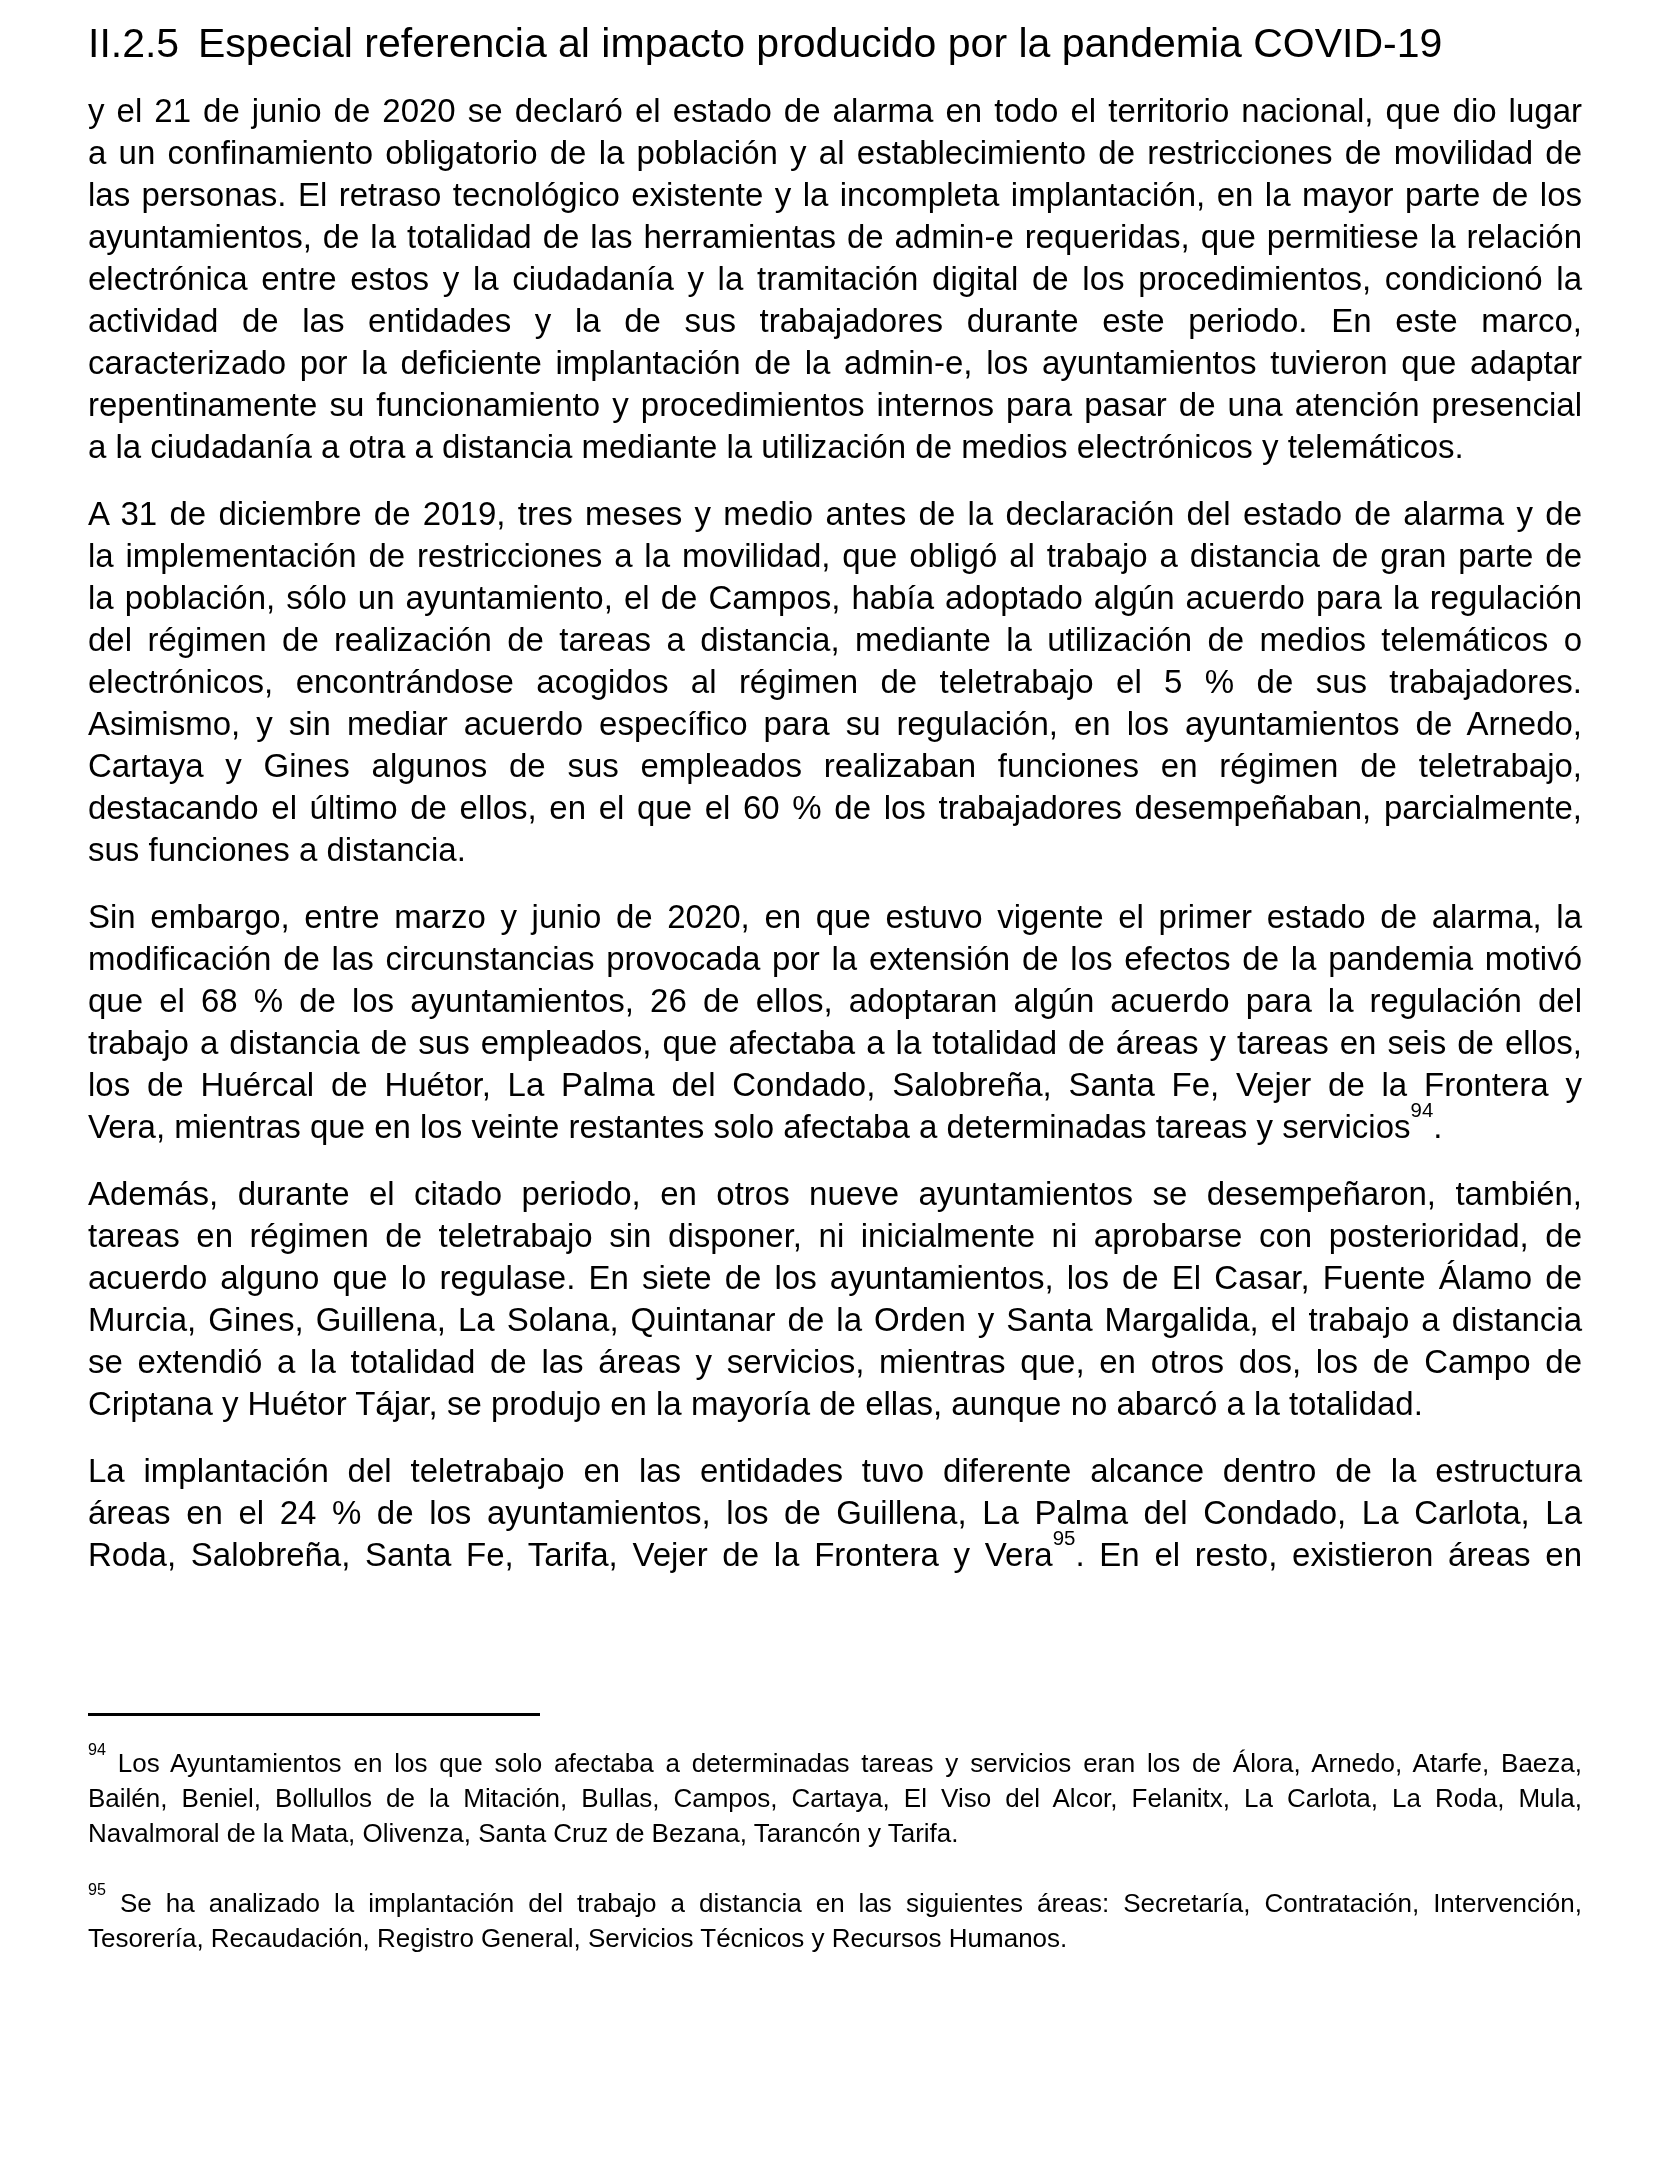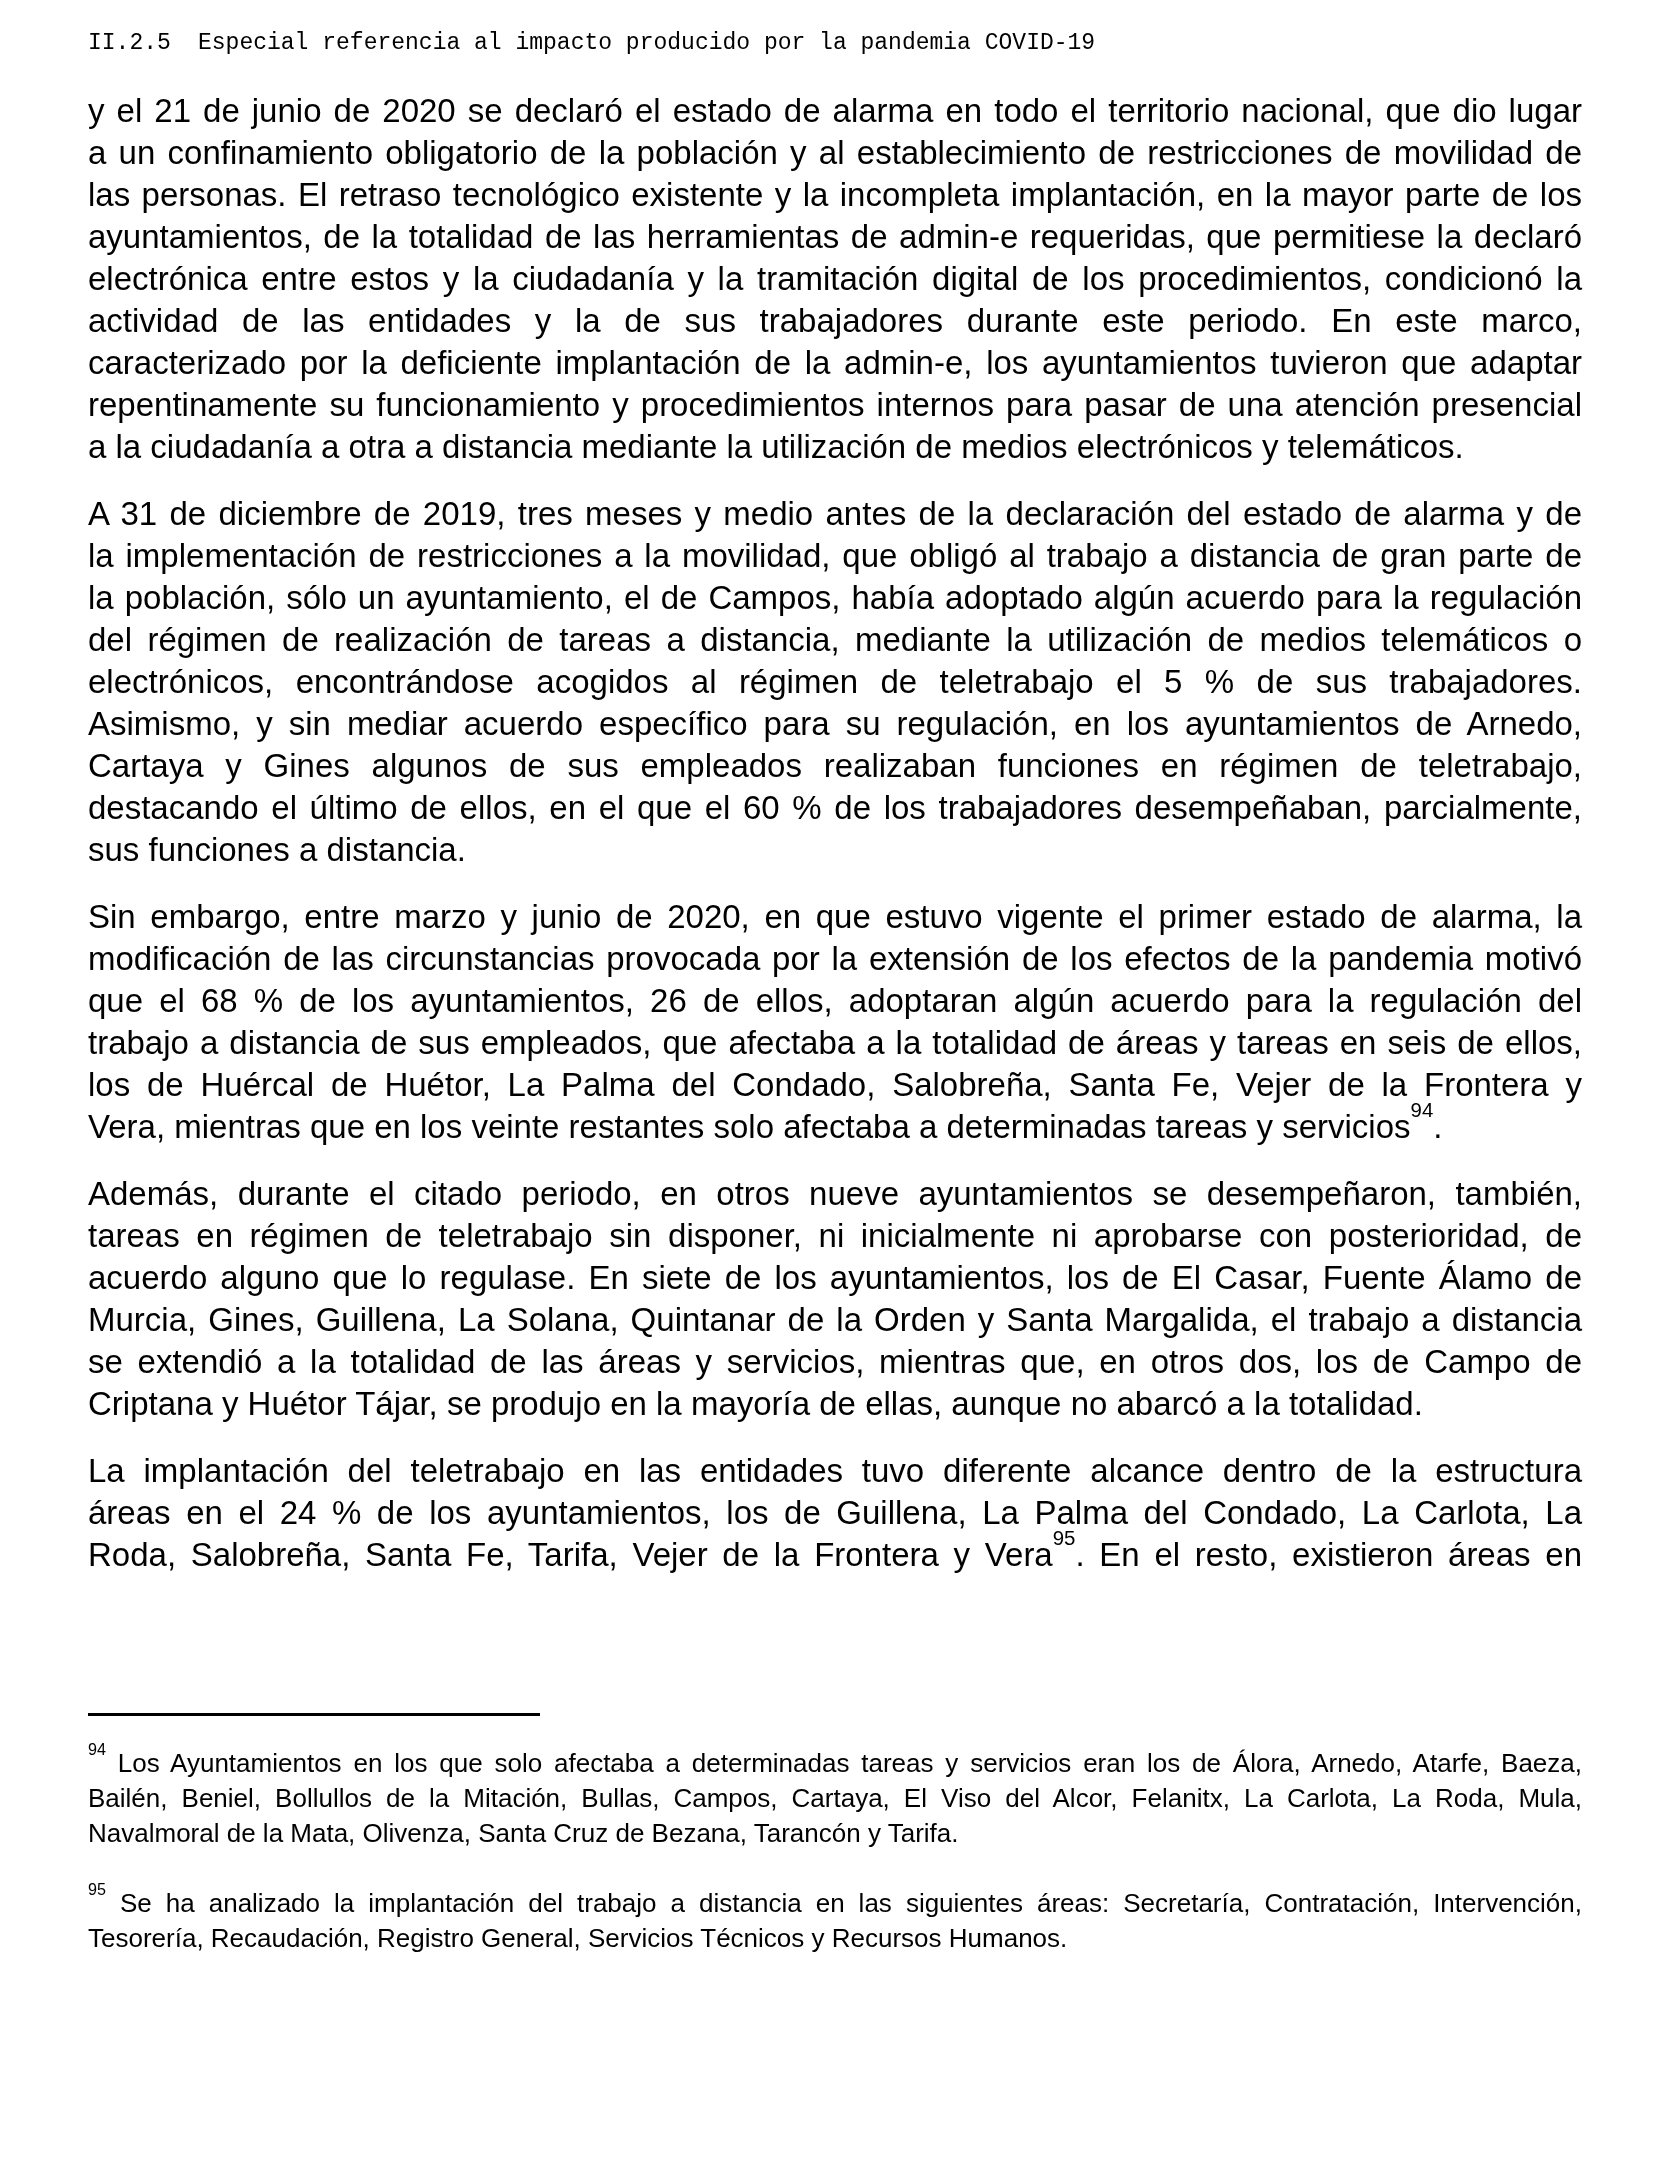--- a/index.html
+++ b/index.html
@@ -11,25 +11,24 @@
     width: 1672px;
     height: 2183px;
     color: #000000;
     font-family: "Liberation Sans", sans-serif;
     overflow: hidden;
   }
   .content {
     padding: 22px 90px 0 88px;
   }
   .heading {
-    font-size: 23px;
+    font-size: 41px;
     line-height: 42px;
     margin: 0 0 26px 0;
     white-space: nowrap;
-    font-family: Liberation Mono, monospace;
   }
   .heading .num {
     display: inline-block;
     width: 110px;
   }
   .para {
     margin: 0 0 25px 0;
   }
   .line {
     font-size: 33px;
@@ -67,21 +66,21 @@
 
   <div class="heading">
     <span class="num">II.2.5</span><span>Especial referencia al impacto producido por la pandemia COVID-19</span>
   </div>
 
   <div id="paragraphs">
       <div class="para">
         <div class="line">y el 21 de junio de 2020 se declaró el estado de alarma en todo el territorio nacional, que dio lugar</div>
         <div class="line">a un confinamiento obligatorio de la población y al establecimiento de restricciones de movilidad de</div>
         <div class="line">las personas. El retraso tecnológico existente y la incompleta implantación, en la mayor parte de los</div>
-        <div class="line">ayuntamientos, de la totalidad de las herramientas de admin-e requeridas, que permitiese la declaró</div>
+        <div class="line">ayuntamientos, de la totalidad de las herramientas de admin-e requeridas, que permitiese la relación</div>
         <div class="line">electrónica entre estos y la ciudadanía y la tramitación digital de los procedimientos, condicionó la</div>
         <div class="line">actividad de las entidades y la de sus trabajadores durante este periodo. En este marco,</div>
         <div class="line">caracterizado por la deficiente implantación de la admin-e, los ayuntamientos tuvieron que adaptar</div>
         <div class="line">repentinamente su funcionamiento y procedimientos internos para pasar de una atención presencial</div>
         <div class="line last">a la ciudadanía a otra a distancia mediante la utilización de medios electrónicos y telemáticos.</div>
       </div>
       <div class="para">
         <div class="line">A 31 de diciembre de 2019, tres meses y medio antes de la declaración del estado de alarma y de</div>
         <div class="line">la implementación de restricciones a la movilidad, que obligó al trabajo a distancia de gran parte de</div>
         <div class="line">la población, sólo un ayuntamiento, el de Campos, había adoptado algún acuerdo para la regulación</div>

